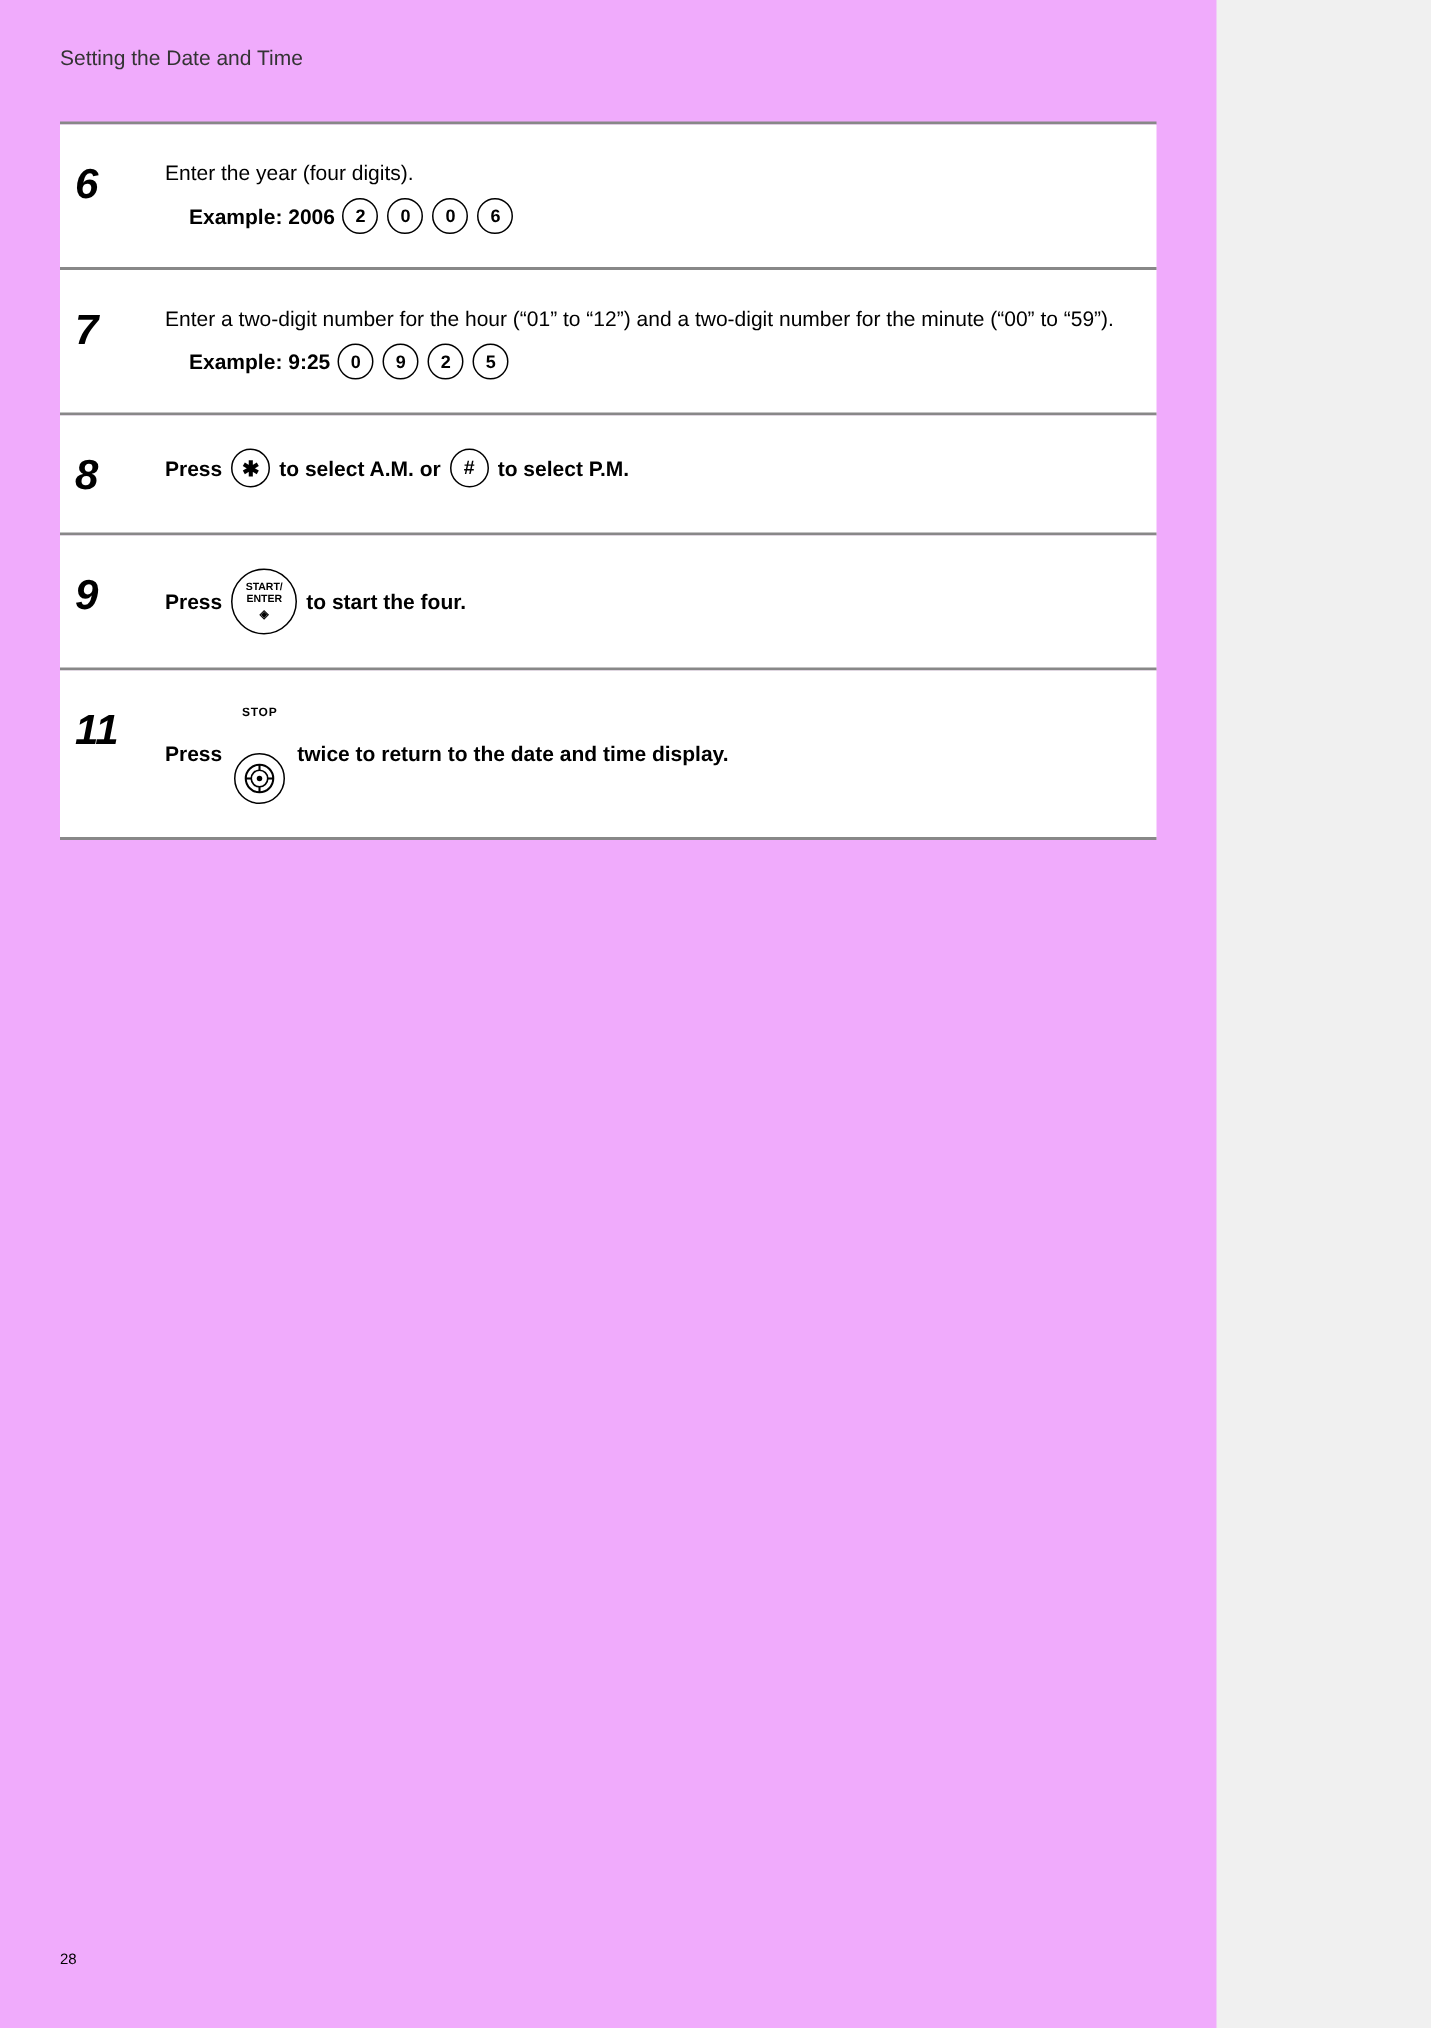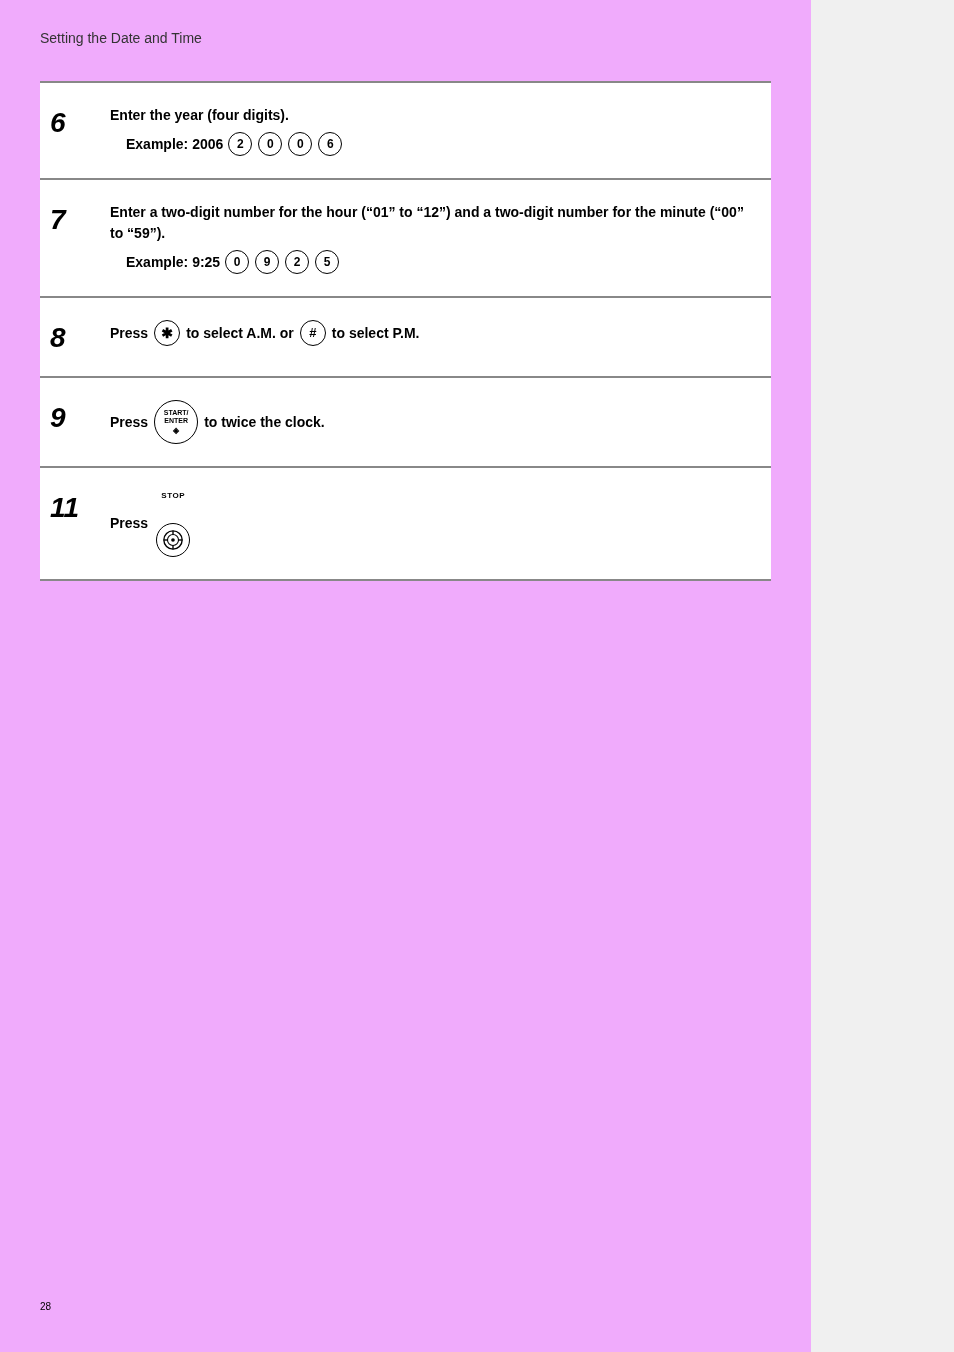--- a/index.html
+++ b/index.html
@@ -41,21 +41,21 @@
       min-width: 60px;
       padding-top: 2px;
     }
     .step-content {
       flex: 1;
       font-size: 14px;
       color: #000;
       line-height: 1.5;
     }
     .step-main-text {
-      font-weight: bold;
+      font-weight: normal;
       font-size: 14px;
       margin-bottom: 6px;
     }
     .step-example {
       font-weight: bold;
       font-size: 14px;
       display: flex;
       align-items: center;
       gap: 4px;
       flex-wrap: wrap;
@@ -223,21 +223,21 @@
     <div class="step">
       <div class="step-number">9</div>
       <div class="step-content">
         <div class="step-inline">
           <span>Press</span>
           <span class="start-enter-key">
             <span style="font-size:7px; font-weight:bold; line-height:1.2;">START/</span>
             <span style="font-size:7px; font-weight:bold; line-height:1.2;">ENTER</span>
             <span style="font-size:8px; line-height:1.2;">◈</span>
           </span>
-          <span>to twice the clock.</span>
+          <span>to start the four.</span>
         </div>
       </div>
     </div>
 
     <div class="step">
       <div class="step-number">11</div>
       <div class="step-content">
         <div class="step-inline">
           <span>Press</span>
           <span class="stop-key-wrapper">
@@ -247,20 +247,21 @@
                 <circle cx="12" cy="12" r="10" stroke="#000" stroke-width="1.5" fill="none"></circle>
                 <circle cx="12" cy="12" r="6" stroke="#000" stroke-width="1.2" fill="none"></circle>
                 <line x1="12" y1="2" x2="12" y2="6" stroke="#000" stroke-width="1.5"></line>
                 <line x1="12" y1="18" x2="12" y2="22" stroke="#000" stroke-width="1.5"></line>
                 <line x1="2" y1="12" x2="6" y2="12" stroke="#000" stroke-width="1.5"></line>
                 <line x1="18" y1="12" x2="22" y2="12" stroke="#000" stroke-width="1.5"></line>
                 <circle cx="12" cy="12" r="2" fill="#000"></circle>
               </svg>
             </span>
           </span>
+          <span>twice to return to the date and time display.</span>
         </div>
       </div>
     </div>
 
   </div>
 
   <div class="page-number">28</div>
 </div>
 
 </body></html>

